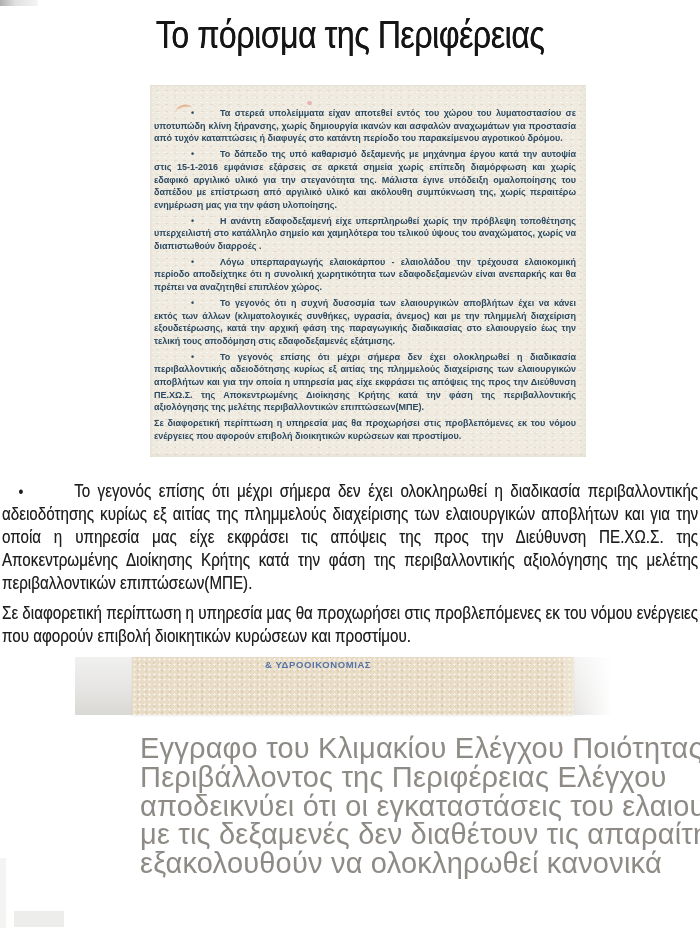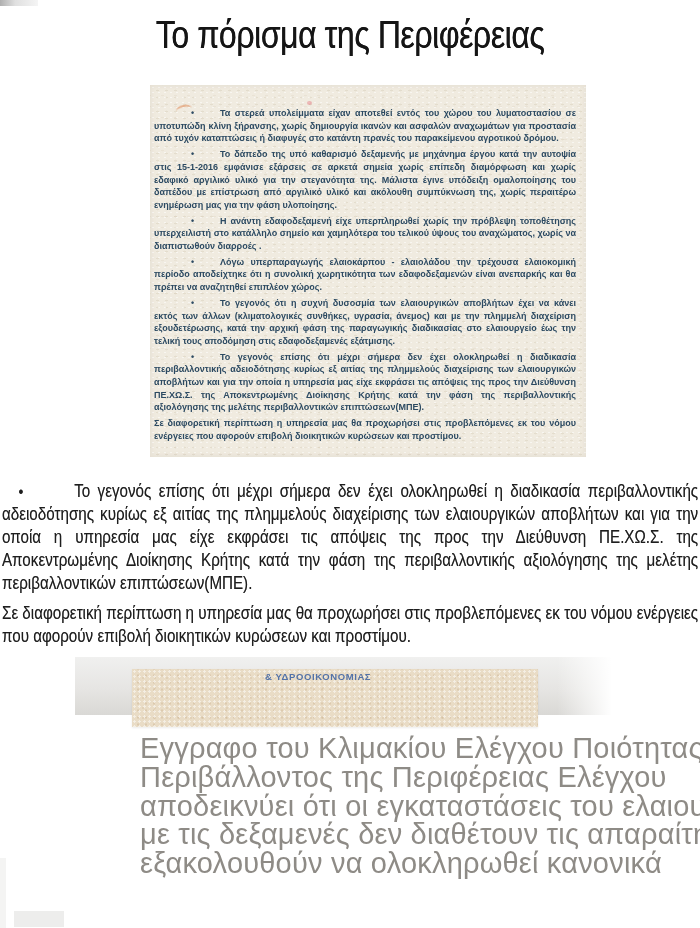--- a/index.html
+++ b/index.html
@@ -36,29 +36,29 @@
   .excerpt p{margin:0;}
   .excerpt .p1{text-indent:88px;}
   .excerpt .p2{margin-top:7px;}
   .x-bullet{position:absolute;left:20px;top:1px;font-size:17px;}
 
   
   .strip{position:absolute;left:75px;top:657px;width:537px;height:58px;
     background:linear-gradient(180deg,#f0f0ef 0%,#e6e5e3 55%,#d9d8d5 100%);}
   .strip::after{content:"";position:absolute;right:0;top:0;bottom:0;width:55px;
     background:linear-gradient(to right, rgba(255,255,255,0), #ffffff);}
-  .strip-paper{position:absolute;left:57px;top:12px;width:406px;height:100%;
+  .strip-paper{position:absolute;left:57px;top:0;width:406px;height:100%;
     background-color:var(--strip-paper,#e9dcc6);
     background-image:
       radial-gradient(rgba(255,255,255,.5) 1px, transparent 1.3px),
       radial-gradient(rgba(190,160,120,.30) 1px, transparent 1.5px),
       radial-gradient(rgba(205,180,145,.28) 1px, transparent 1.2px);
     background-size:5px 5px, 8px 7px, 12px 10px;
     background-position:0 0, 2px 3px, 5px 4px;
-    box-shadow:0 1px 2px rgba(0,0,0,.08);}
+    box-shadow:0 1px 2px rgba(0,0,0,.08);padding-left:36px;}
   .strip-text{position:absolute;left:133px;top:2px;font-size:9.5px;font-weight:700;
     color:var(--letterhead-blue,#5372a7);letter-spacing:.6px;filter:blur(.3px);}
 
   
   .caption{position:absolute;left:140px;top:734px;
     font-size:29px;line-height:28.8px;letter-spacing:.2px;
     color:var(--caption-gray,#8e8b86);}
   .caption div{white-space:nowrap;}
 
   
@@ -75,21 +75,21 @@
 </style>
 </head>
 <body>
 
 <div class="page">
 
   <h1 class="headline">Το πόρισμα της Περιφέρειας</h1>
 
   <section class="scan">
     <div class="scan-body">
-      <p class="with-bullet"><span class="s-bullet">•</span><span>Τα στερεά υπολείμματα είχαν αποτεθεί εντός του χώρου του λυματοστασίου σε υποτυπώδη κλίνη ξήρανσης, χωρίς δημιουργία ικανών και ασφαλών αναχωμάτων για προστασία από τυχόν καταπτώσεις ή διαφυγές στο κατάντη πρανές του παρακείμενου αγροτικού δρόμου.</span></p>
+      <p class="with-bullet"><span class="s-bullet">•</span><span>Τα στερεά υπολείμματα είχαν αποτεθεί εντός του χώρου του λυματοστασίου σε υποτυπώδη κλίνη ξήρανσης, χωρίς δημιουργία ικανών και ασφαλών αναχωμάτων για προστασία από τυχόν καταπτώσεις ή διαφυγές στο κατάντη περίοδο του παρακείμενου αγροτικού δρόμου.</span></p>
       <p class="with-bullet"><span class="s-bullet">•</span><span>Το δάπεδο της υπό καθαρισμό δεξαμενής με μηχάνημα έργου κατά την αυτοψία στις 15-1-2016 εμφάνισε εξάρσεις σε αρκετά σημεία χωρίς επίπεδη διαμόρφωση και χωρίς εδαφικό αργιλικό υλικό για την στεγανότητα της. Μάλιστα έγινε υπόδειξη ομαλοποίησης του δαπέδου με επίστρωση από αργιλικό υλικό και ακόλουθη συμπύκνωση της, χωρίς περαιτέρω ενημέρωση μας για την φάση υλοποίησης.</span></p>
       <p class="with-bullet"><span class="s-bullet">•</span><span>Η ανάντη εδαφοδεξαμενή είχε υπερπληρωθεί χωρίς την πρόβλεψη τοποθέτησης υπερχειλιστή στο κατάλληλο σημείο και χαμηλότερα του τελικού ύψους του αναχώματος, χωρίς να διαπιστωθούν διαρροές .</span></p>
       <p class="with-bullet"><span class="s-bullet">•</span><span>Λόγω υπερπαραγωγής ελαιοκάρπου - ελαιολάδου την τρέχουσα ελαιοκομική περίοδο αποδείχτηκε ότι η συνολική χωρητικότητα των εδαφοδεξαμενών είναι ανεπαρκής και θα πρέπει να αναζητηθεί επιπλέον χώρος.</span></p>
       <p class="with-bullet"><span class="s-bullet">•</span><span>Το γεγονός ότι η συχνή δυσοσμία των ελαιουργικών αποβλήτων έχει να κάνει εκτός των άλλων (κλιματολογικές συνθήκες, υγρασία, άνεμος) και με την πλημμελή διαχείριση εξουδετέρωσης, κατά την αρχική φάση της παραγωγικής διαδικασίας στο ελαιουργείο έως την τελική τους αποδόμηση στις εδαφοδεξαμενές εξάτμισης.</span></p>
       <p class="with-bullet"><span class="s-bullet">•</span><span>Το γεγονός επίσης ότι μέχρι σήμερα δεν έχει ολοκληρωθεί η διαδικασία περιβαλλοντικής αδειοδότησης κυρίως εξ αιτίας της πλημμελούς διαχείρισης των ελαιουργικών αποβλήτων και για την οποία η υπηρεσία μας είχε εκφράσει τις απόψεις της προς την Διεύθυνση ΠΕ.ΧΩ.Σ. της Αποκεντρωμένης Διοίκησης Κρήτης κατά την φάση της περιβαλλοντικής αξιολόγησης της μελέτης περιβαλλοντικών επιπτώσεων(ΜΠΕ).</span></p>
       <p>Σε διαφορετική περίπτωση η υπηρεσία μας θα προχωρήσει στις προβλεπόμενες εκ του νόμου ενέργειες που αφορούν επιβολή διοικητικών κυρώσεων και προστίμου.</p>
     </div>
   </section>
 
   <section class="excerpt">

